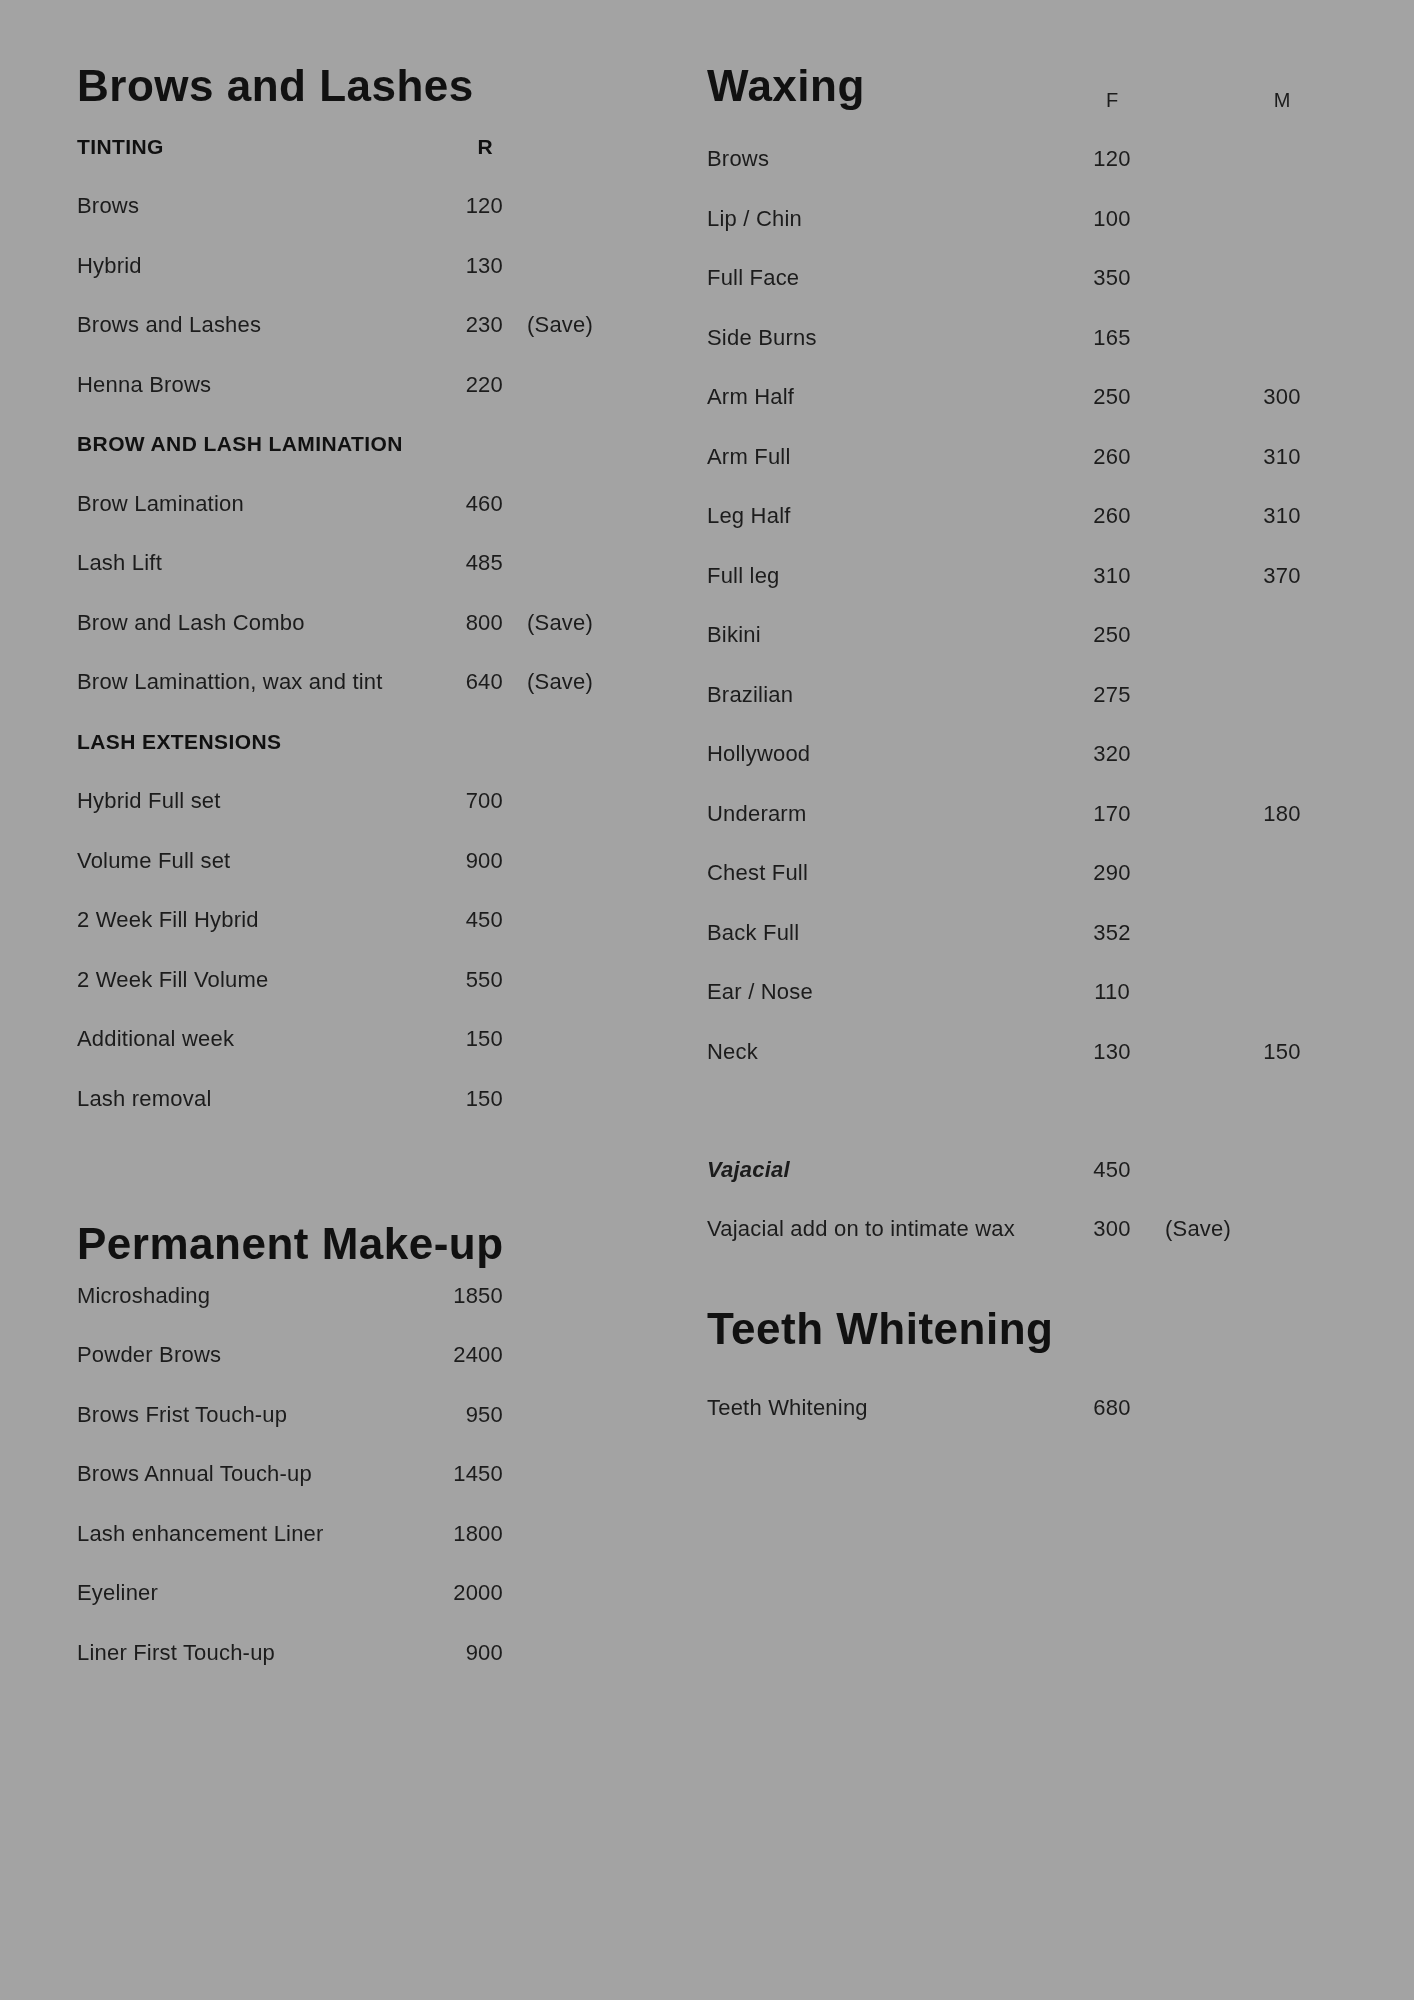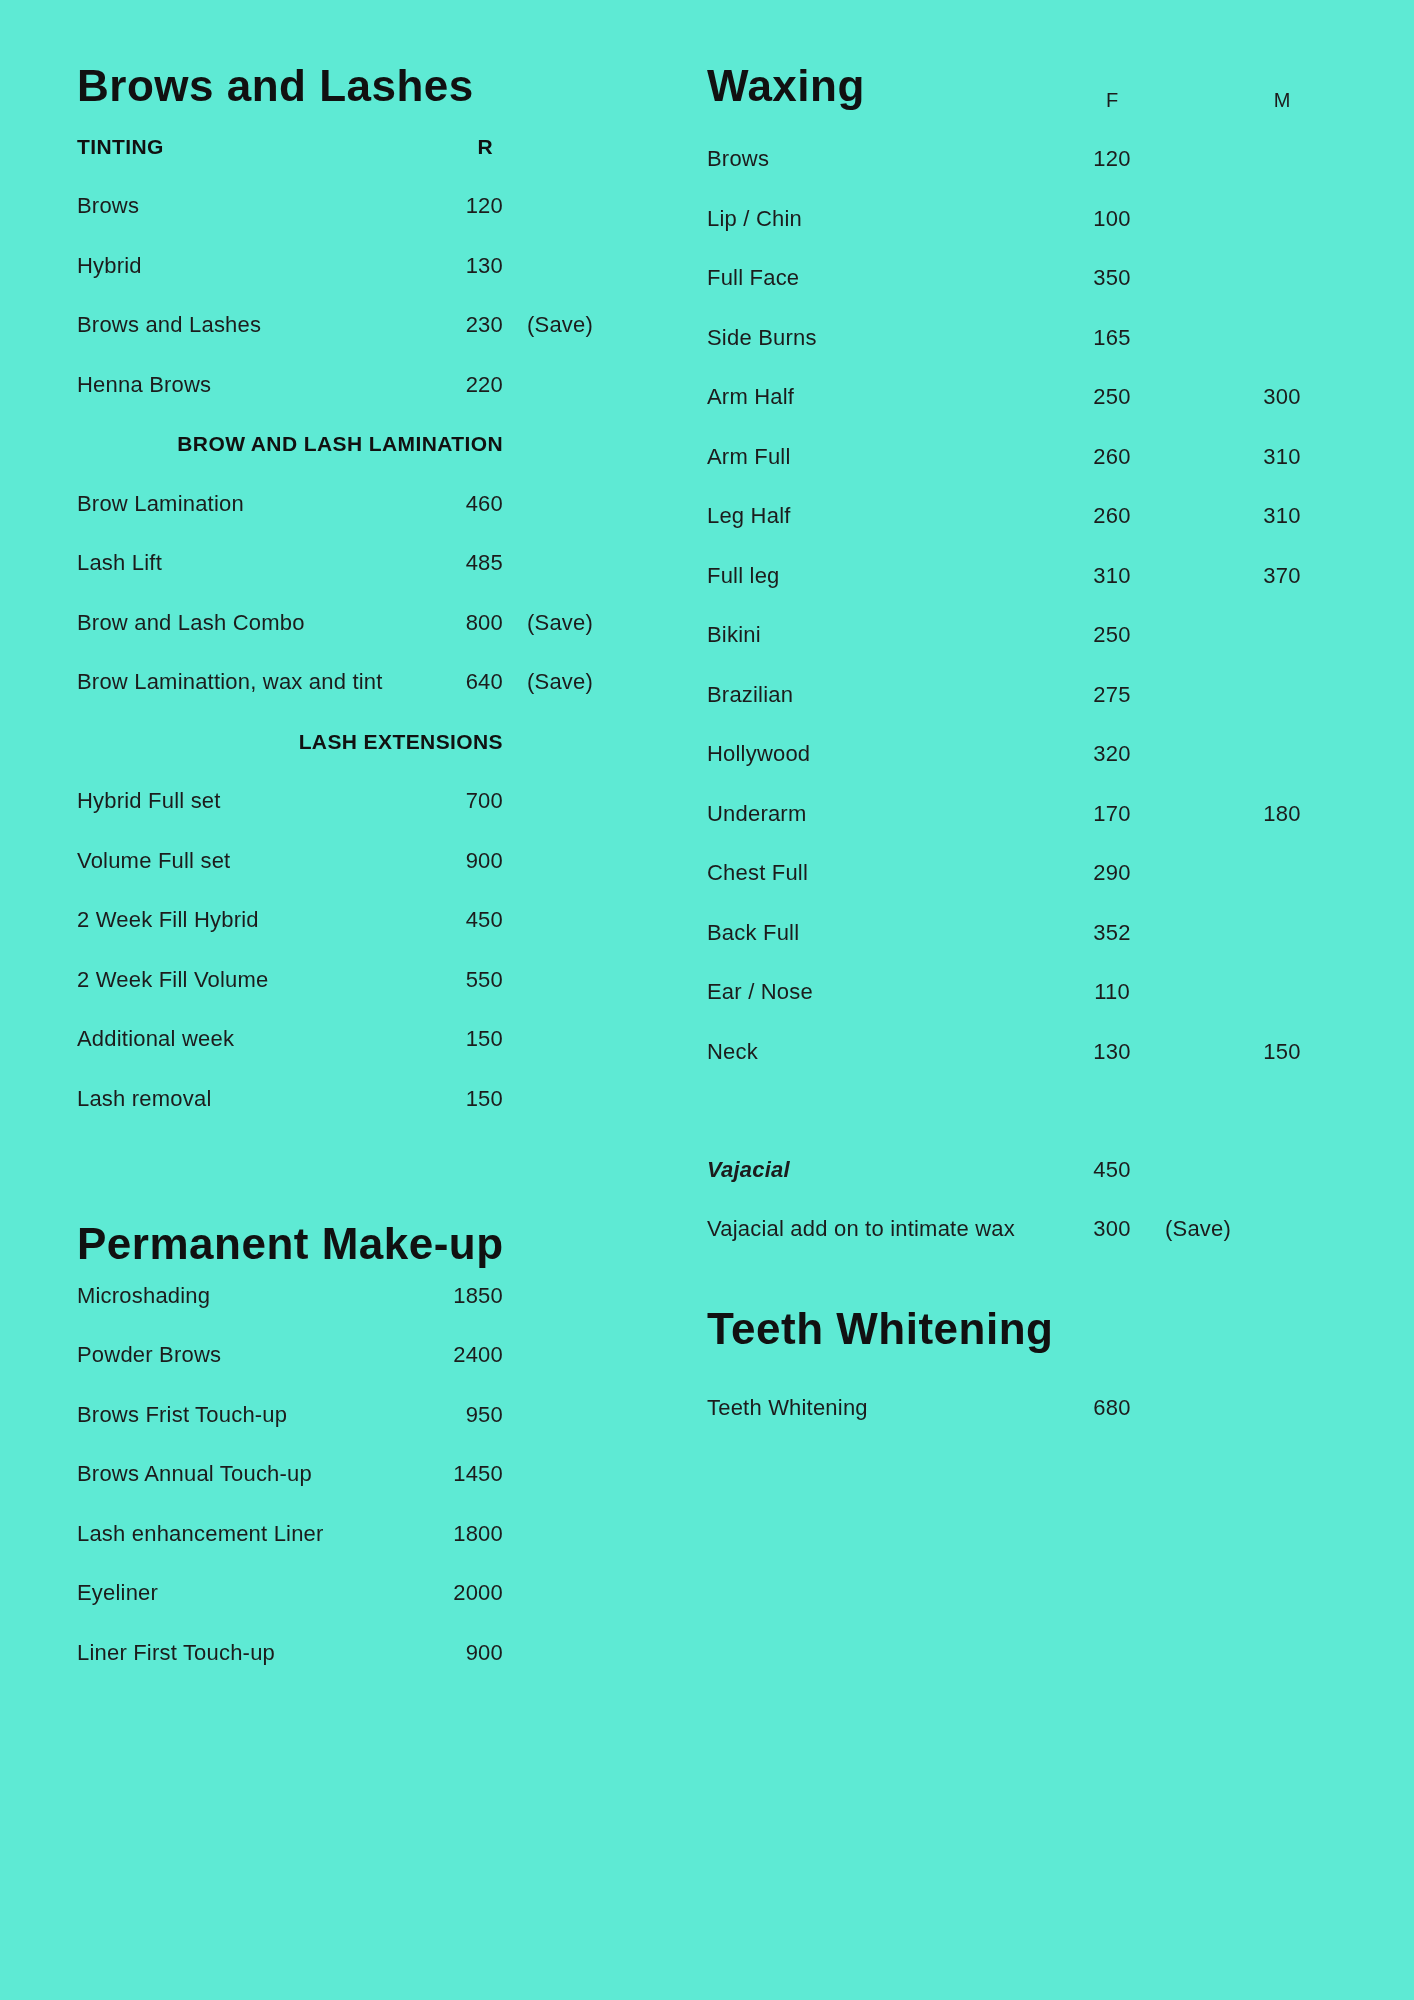--- a/index.html
+++ b/index.html
@@ -1,28 +1,28 @@
 <!DOCTYPE html>
 <html><head>
 <meta charset="utf-8">
 <style>
   html,body{margin:0;padding:0;background:#d8d5cc;}
   .page{
     position:relative;width:1414px;height:2000px;
-    background:#5eead4;color:#1c1c1c;overflow:hidden;
+    background:#a3a3a3;color:#1c1c1c;overflow:hidden;
     font-family:"Liberation Sans","DejaVu Sans",sans-serif;
   }
   .title{
     position:absolute;font-size:44px;font-weight:800;line-height:1;
     letter-spacing:0.5px;color:#111;white-space:nowrap;
   }
   .stream{position:absolute;}
   .prow{
     position:relative;height:59.5px;display:flex;align-items:center;
-    font-size:22px;letter-spacing:0.2px;white-space:nowrap;justify-content:flex-end;
+    font-size:22px;letter-spacing:0.2px;white-space:nowrap;
   }
   .lstream .prow{width:426px;}
   .lstream .price{margin-left:auto;}
   .group-header{font-weight:700;font-size:21px;letter-spacing:0.4px;color:#111;}
   .rpad{padding-right:10px;}
   .note{position:absolute;left:450px;white-space:nowrap;}
   
   .wrow{position:relative;height:59.5px;display:flex;align-items:center;
         font-size:22px;letter-spacing:0.2px;white-space:nowrap;}
   .wlabel{width:350px;}

